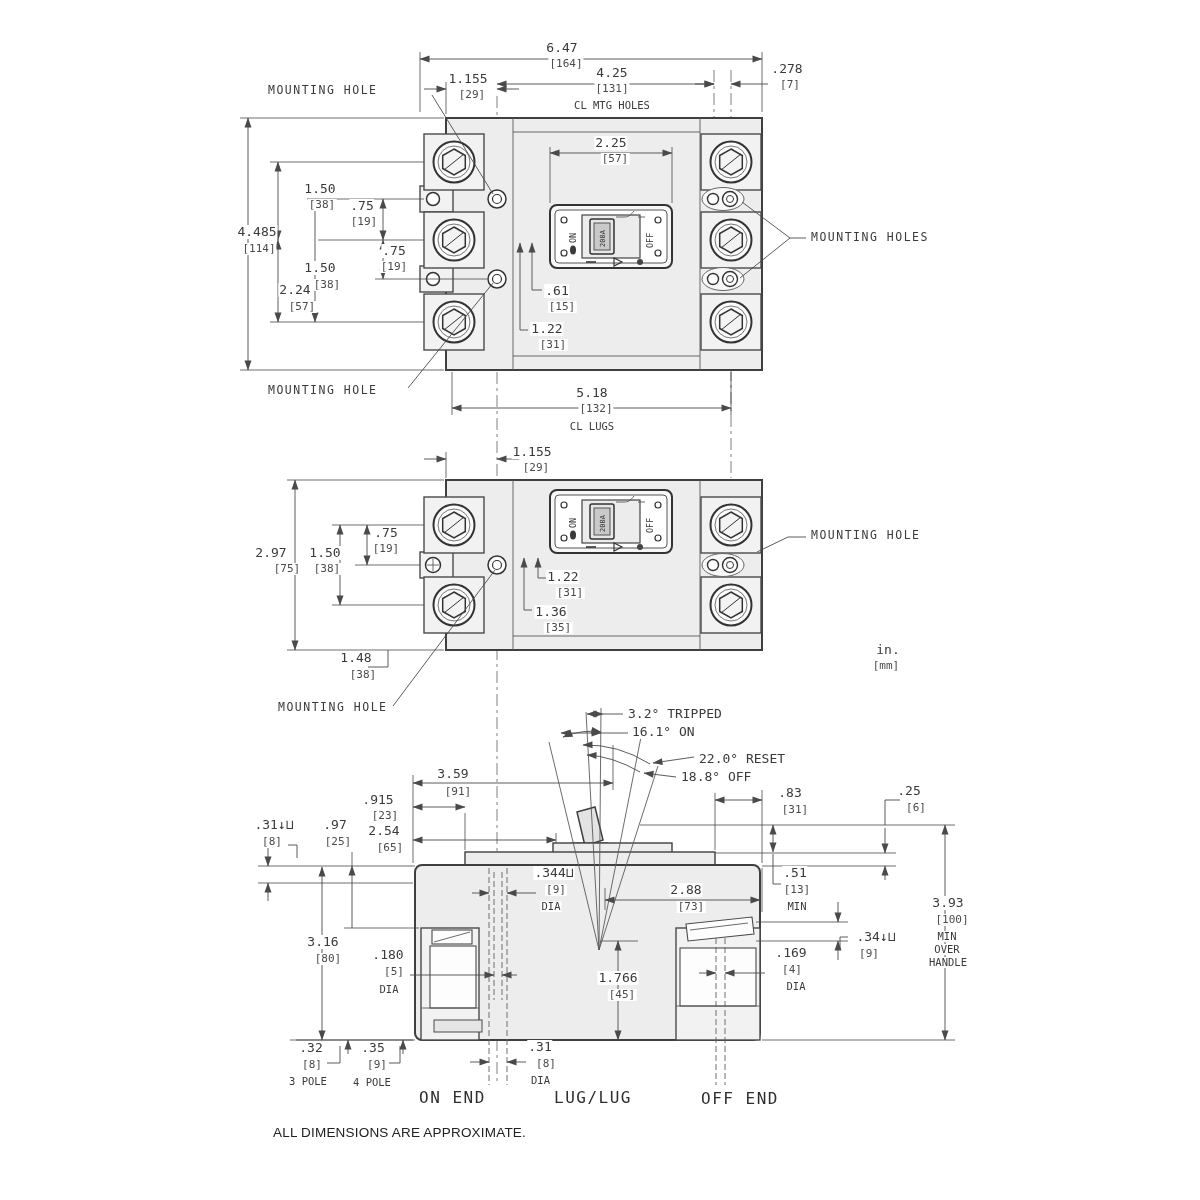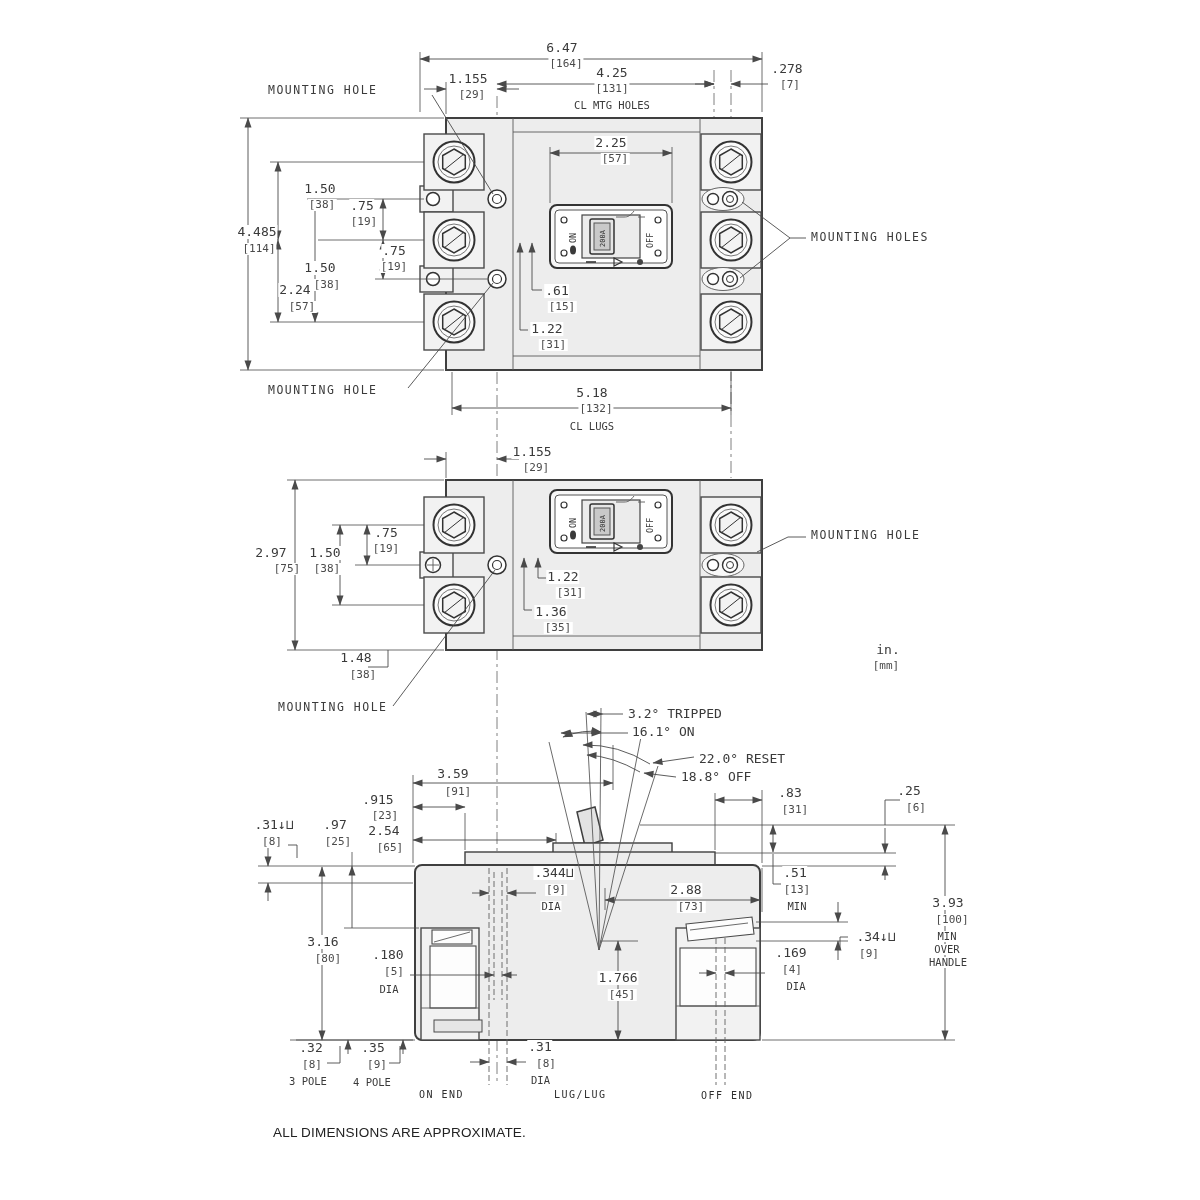--- a/index.html
+++ b/index.html
@@ -5,21 +5,21 @@
   html,body{margin:0;padding:0;background:#fff;}
   #canvas{position:relative;width:1200px;height:1200px;background:#fff;overflow:hidden;
           font-family:"DejaVu Sans Mono","DejaVu Sans",monospace;}
   #linework{position:absolute;left:0;top:0;}
   .t{position:absolute;font:13px "DejaVu Sans Mono","DejaVu Sans",monospace;color:#3a3a3a;
      background:#fff;padding:0 1px;line-height:1.05;white-space:nowrap;}
   .m{font-size:11px;color:#4a4a4a;}
   .c{transform:translateX(-50%);}
   .sm{font-size:10.5px;}
   .lbl{font-size:11.5px;letter-spacing:1.5px;background:transparent;color:#3a3a3a;}
-  .end{font-size:10px;letter-spacing:1.5px;background:transparent;color:#2e2e2e;}
+  .end{font-size:16px;letter-spacing:1.5px;background:transparent;color:#2e2e2e;}
   .foot{position:absolute;font-family:"Liberation Sans","DejaVu Sans",sans-serif;font-size:13.5px;
         color:#222;letter-spacing:.2px;white-space:nowrap;}
   
   .ol{stroke:#3f3f3f;stroke-width:2;fill:#ededed;}
   .blk{stroke:#4a4a4a;stroke-width:1.4;fill:#f2f2f2;}
   .wht{stroke:#4a4a4a;stroke-width:1.1;fill:#fdfdfd;}
   .thin{stroke:#5a5a5a;stroke-width:.9;fill:none;}
   .dim{stroke:#4a4a4a;stroke-width:.9;fill:none;}
   .ext{stroke:#4a4a4a;stroke-width:.8;fill:none;}
   .cl{stroke:#606060;stroke-width:.8;stroke-dasharray:12 4 3 4;fill:none;}

